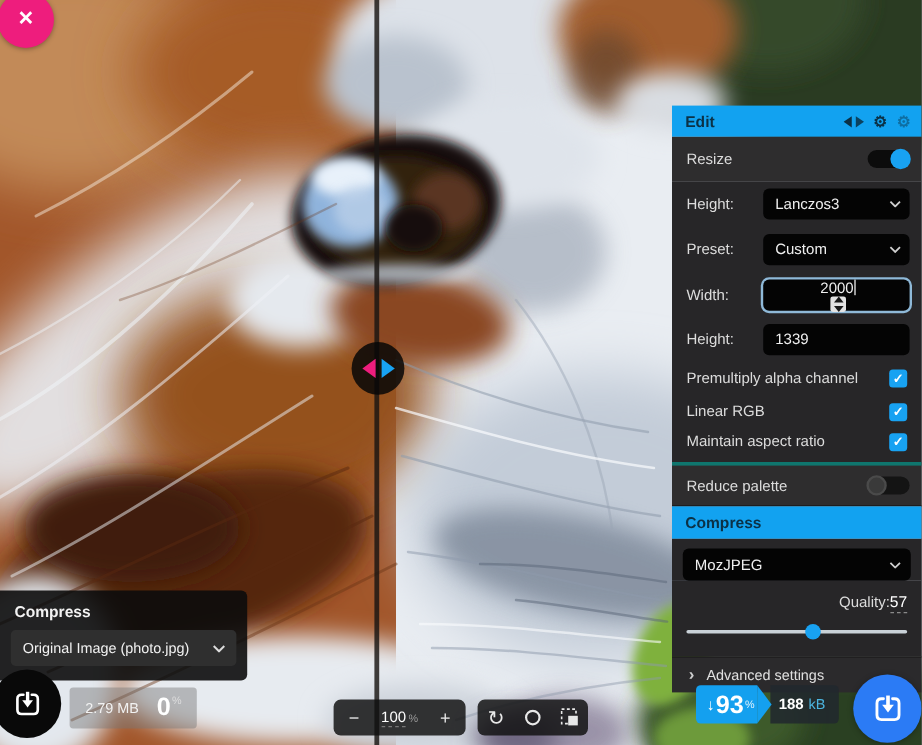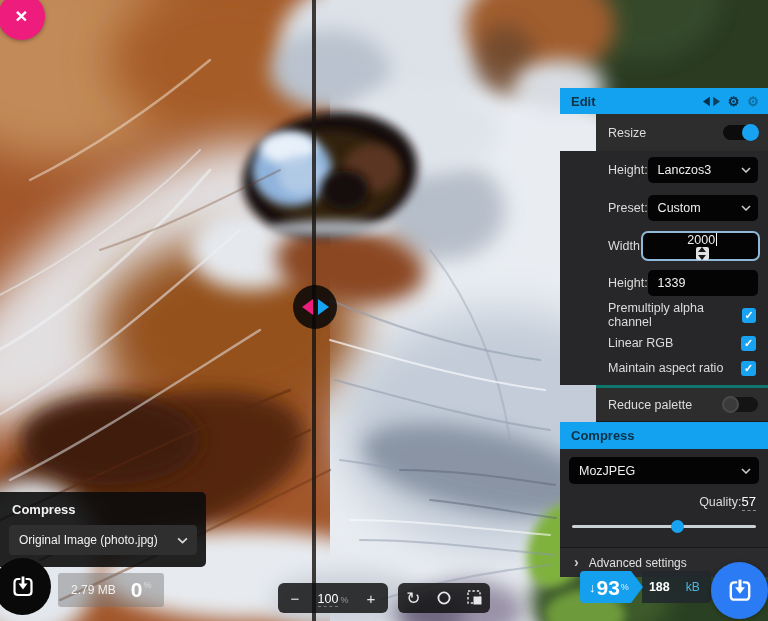--- a/index.html
+++ b/index.html
@@ -24,21 +24,21 @@
              font-size:21px;font-weight:bold;z-index:6;box-shadow:0 1px 4px rgba(0,0,0,.35);cursor:pointer;}
   .close-btn span{transform:translateY(-1px);}
 
   
   .edit-panel{position:absolute;left:560px;top:88px;width:208px;z-index:5;font-size:12px;color:#e6e6e6;}
   .panel-header{height:26px;background:#12a2f0;color:#0b3146;display:flex;align-items:center;
                 justify-content:space-between;padding:0 9px 0 11px;font-weight:bold;font-size:13px;text-align:right;}
   .hdr-icons{display:flex;align-items:center;gap:8px;}
   .hdr-icons .gear{font-size:13px;line-height:1;color:#0b3146;cursor:pointer;}
   .hdr-icons .gear.dim{opacity:.45;}
-  .row{display:flex;align-items:center;justify-content:space-between;padding:0 10px 0 12px;margin-left:36px;}
+  .row{display:flex;align-items:center;justify-content:space-between;padding:0 10px 0 12px;}
   .row-resize,.row-reduce{height:37px;background:#2e2d2e;}
   .row-reduce{border-top:3px solid #0f766e;border-bottom:1px solid #1b1b1b;}
   .fields{background:#272628;}
   .row-field{height:38px;}
   .row-cb{height:28px;}
   .label{color:#dcdcdc;font-size:12.5px;}
   .field{width:122px;height:26px;background:#040404;border-radius:5px;color:#efefef;
          display:flex;align-items:center;padding:0 7px 0 10px;justify-content:space-between;
          font-size:12.5px;cursor:pointer;}
   .field.focused{box-shadow:0 0 0 2px #8fb9d8;flex-direction:column;}
@@ -99,21 +99,21 @@
   
   .results{position:absolute;left:580px;top:571px;height:32px;display:flex;align-items:stretch;z-index:5;}
   .res-blue{background:#14a0ef;border-radius:4px 0 0 4px;display:flex;align-items:center;
             padding:0 2px 0 9px;color:#fff;}
   .res-blue .arr{font-size:13px;margin-right:1px;}
   .res-blue .pct-big{font-size:21px;font-weight:bold;line-height:1;}
   .res-blue .pct-sup{font-size:9px;vertical-align:10px;color:#dff1fc;margin-left:1px;}
   .res-point{width:0;height:0;border-left:12px solid #14a0ef;border-top:16px solid transparent;
              border-bottom:16px solid transparent;z-index:2;}
   .res-dark{background:rgba(33,40,46,0.88);border-radius:0 4px 4px 0;display:flex;align-items:center;
-            margin-left:-1px;padding:0 11px 0 7px;gap:16px;}
+            margin-left:-1px;padding:0 11px 0 7px;gap:4px;}
   .res-dark .kb-num{font-size:12.5px;font-weight:bold;color:#fff;}
   .res-dark .kb-unit{font-size:12px;color:#4cb6e0;}
   .dl-right{left:711px;top:562px;width:57px;height:57px;background:#2b7bf5;box-shadow:0 1px 5px rgba(0,0,0,.3);}
 </style>
 </head>
 <body>
 
 <div id="app">
 
   <div id="bg">

